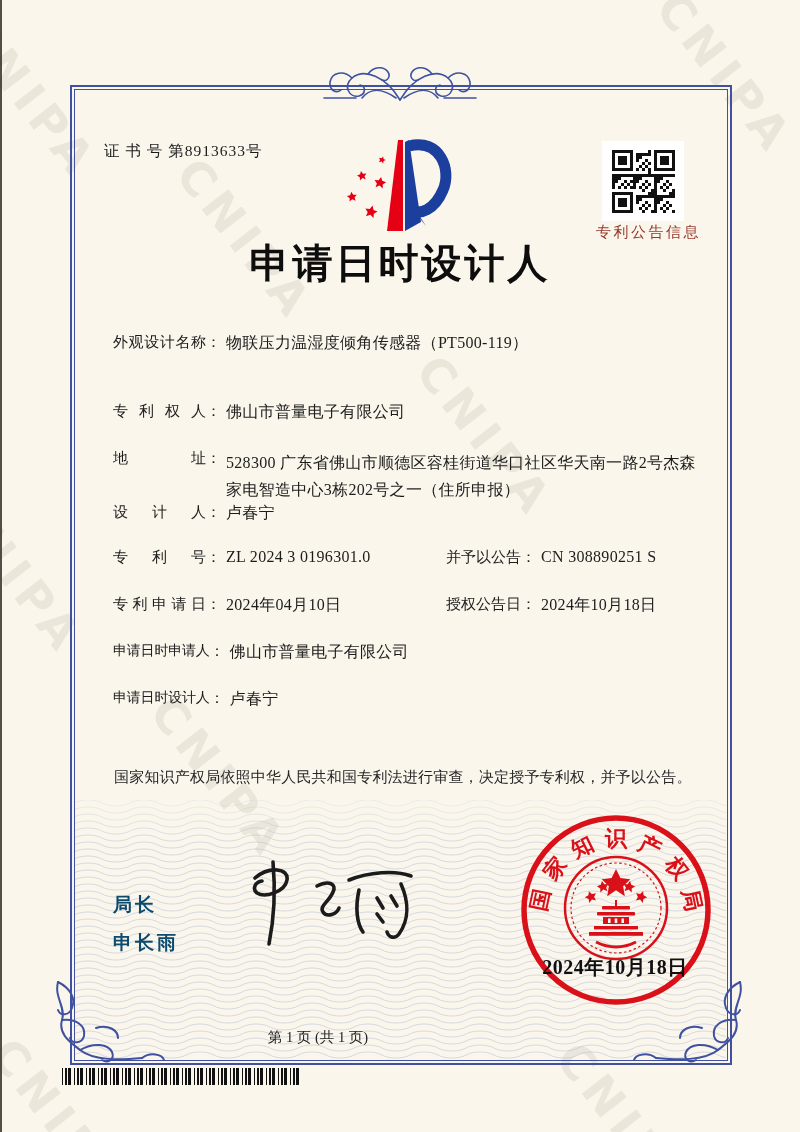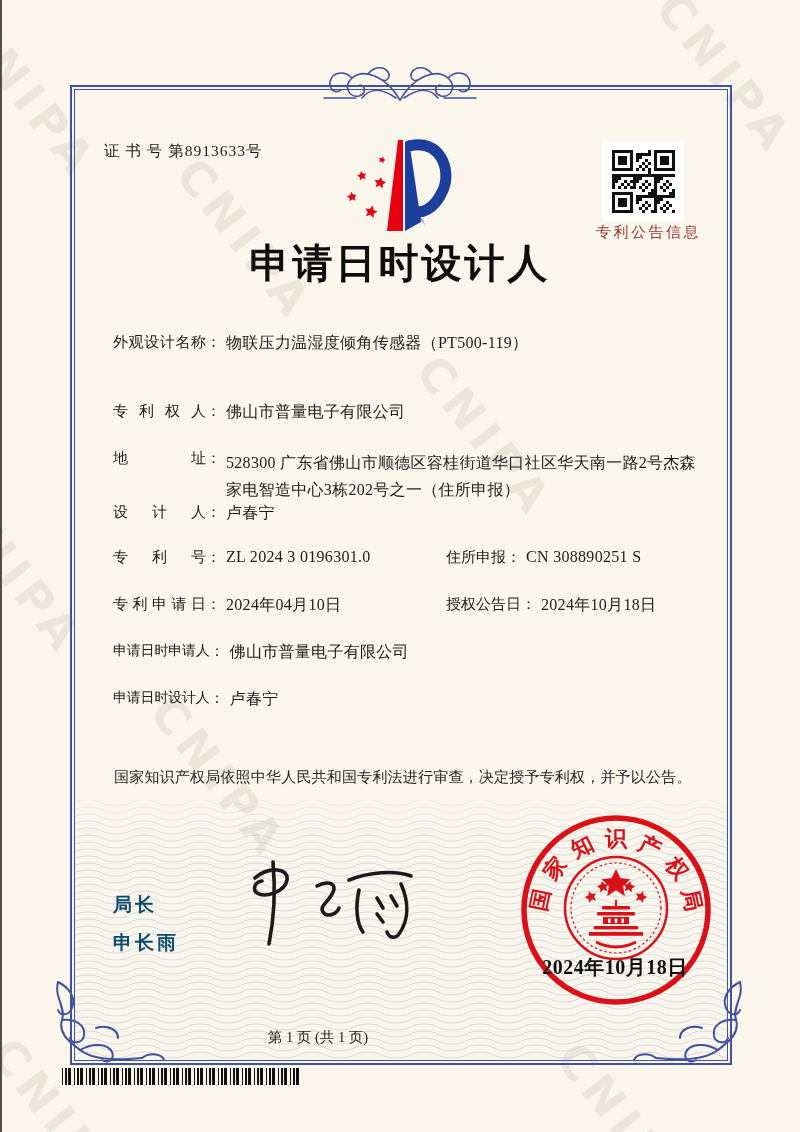--- a/index.html
+++ b/index.html
@@ -328,21 +328,21 @@
   <div class="row" style="top:449px">
     <span class="flabel">地址</span><span class="colon">：</span><span class="fvalue wrapval">528300 广东省佛山市顺德区容桂街道华口社区华天南一路2号杰森家电智造中心3栋202号之一（住所申报）</span>
   </div>
 
   <div class="row" style="top:503px">
     <span class="flabel">设计人</span><span class="colon">：</span><span class="fvalue">卢春宁</span>
   </div>
 
   <div class="row" style="top:548px">
     <span class="flabel">专利号</span><span class="colon">：</span><span class="fvalue">ZL 2024 3 0196301.0</span>
-    <span class="rgroup"><span class="rlabel">住所申报</span><span class="colon">：</span><span class="fvalue">CN 308890251 S</span></span>
+    <span class="rgroup"><span class="rlabel">并予以公告</span><span class="colon">：</span><span class="fvalue">CN 308890251 S</span></span>
   </div>
 
   <div class="row" style="top:595px">
     <span class="flabel">专利申请日</span><span class="colon">：</span><span class="fvalue">2024年04月10日</span>
     <span class="rgroup"><span class="rlabel">授权公告日</span><span class="colon">：</span><span class="fvalue">2024年10月18日</span></span>
   </div>
 
   <div class="row wide" style="top:642px">
     <span class="flabel">申请日时申请人</span><span class="colon">：</span><span class="fvalue">佛山市普量电子有限公司</span>
   </div>

